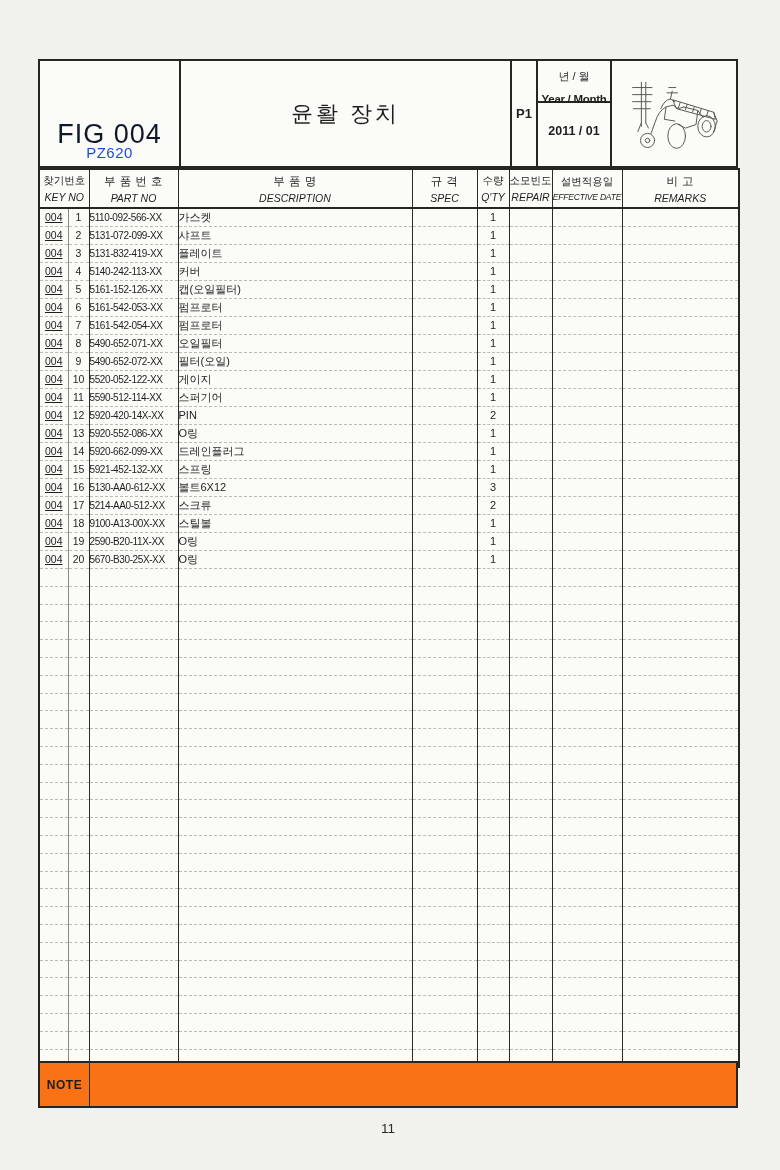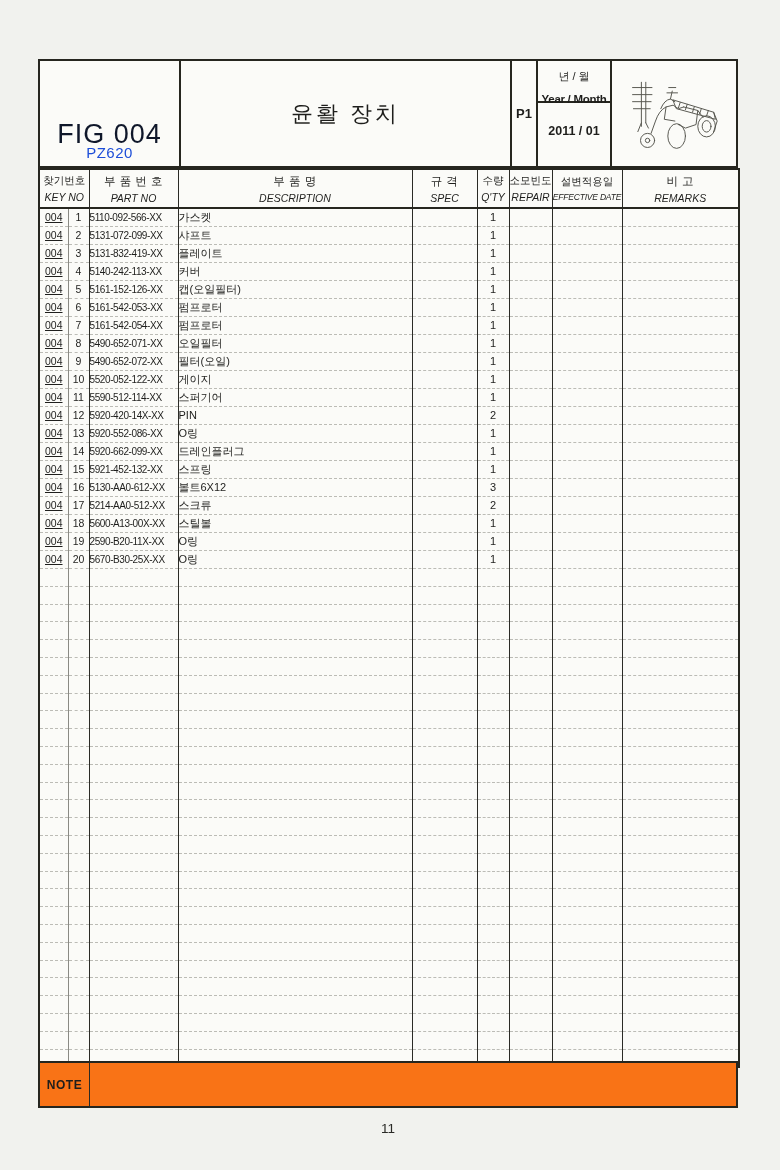--- a/index.html
+++ b/index.html
@@ -382,21 +382,21 @@
           <td class="c3">스크류</td>
           <td class="c4"></td>
           <td class="c5">2</td>
           <td class="c6"></td>
           <td class="c7"></td>
           <td class="c8"></td>
         </tr>
         <tr>
           <td class="c0">004</td>
           <td class="c1">18</td>
-          <td class="c2">5600-A13-00X-XX</td>
+          <td class="c2">9100-A13-00X-XX</td>
           <td class="c3">스틸볼</td>
           <td class="c4"></td>
           <td class="c5">1</td>
           <td class="c6"></td>
           <td class="c7"></td>
           <td class="c8"></td>
         </tr>
         <tr>
           <td class="c0">004</td>
           <td class="c1">19</td>

